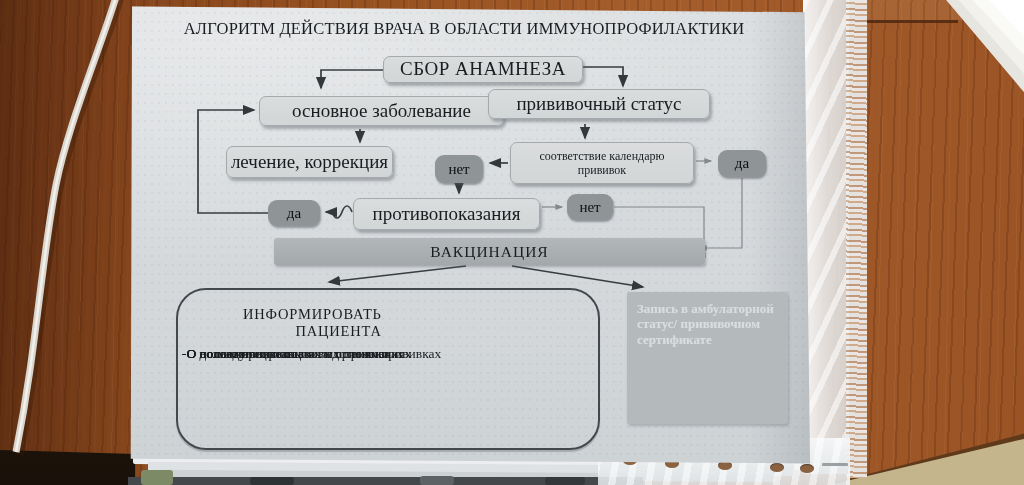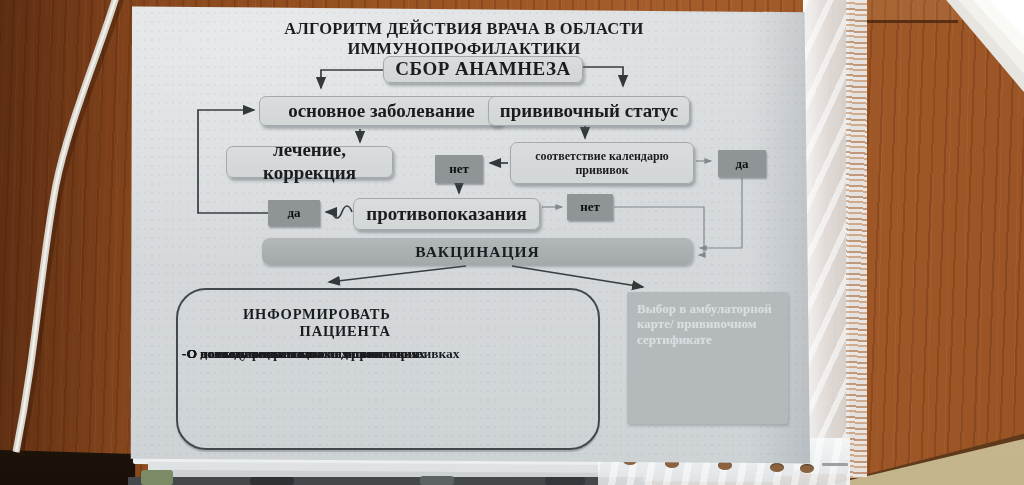--- a/index.html
+++ b/index.html
@@ -65,32 +65,32 @@
     background:
       radial-gradient(circle at 3px 4px, rgba(40,45,55,.05) 1px, rgba(0,0,0,0) 1.6px),
       radial-gradient(160% 90% at 18% 8%, rgba(255,255,255,.35), rgba(255,255,255,0) 55%),
       linear-gradient(90deg, rgba(0,0,0,0) 91%, rgba(110,116,122,.22)),
       linear-gradient(180deg, #dbdee0, #d3d7da 70%, #cdd2d5);
     background-size:7px 9px, auto, auto, auto;
     clip-path:polygon(0.6% 1.4%, 99.2% 2.6%, 100% 98.6%, 0.4% 97.6%);
     box-shadow:-7px 6px 14px rgba(30,15,5,.5);}
 
   
-  .fc{color:var(--ink,#1a1d20); font-weight:bold;}
+  .fc{color:var(--ink,#1a1d20); font-weight:normal;}
   .title{left:170px;top:19px;width:588px;text-align:center;font-size:16.5px;letter-spacing:.2px;}
   .node{display:flex;align-items:center;justify-content:center;text-align:center;
     background:linear-gradient(180deg,#dadcdd, var(--node-fill,#d2d6d7));
     border:1px solid var(--node-border,#a4a9ab);border-radius:7px;
     box-shadow:2px 3px 3px rgba(92,98,104,.45);font-size:19px;line-height:1.2;}
   .decision{display:flex;align-items:center;justify-content:center;
-    background:var(--decision-fill,#8f9597);border-radius:1px;color:#0d1013;
-    box-shadow:1px 2px 2px rgba(80,86,92,.5);font-size:13px;}
+    background:var(--decision-fill,#8f9597);border-radius:9px;color:#0d1013;
+    box-shadow:1px 2px 2px rgba(80,86,92,.5);font-size:15px;}
   .bar{display:flex;align-items:center;justify-content:center;letter-spacing:1px;
     background:linear-gradient(180deg,#b3b7b9, var(--bar-fill,#a3a8ab));
-    border-radius:8px;box-shadow:1px 2px 3px rgba(90,96,102,.4);font-size:15.5px;}
+    border-radius:3px;box-shadow:1px 2px 3px rgba(90,96,102,.4);font-size:15.5px;margin-left:12px;}
   .inform-box{left:176px;top:288px;width:424px;height:162px;border:2px solid #43484c;
     border-radius:30px;box-shadow:0 2px 1px rgba(70,76,82,.3);background:transparent;}
   .inform-title{left:243px;top:306px;font-size:14.5px;letter-spacing:.8px;text-align:right;}
   .bullets{left:182px;top:345px;width:406px;font-size:13.5px;}
   .bullets div{position:static;line-height:18.6px;white-space:nowrap;}
   .panel{left:627px;top:292px;width:161px;height:132px;background:var(--panel-fill,#b4b9bb);
     border-radius:3px;box-shadow:1px 2px 3px rgba(95,100,105,.35);
     color:var(--panel-text,#d8dde0);font-size:13px;line-height:1.18;padding:9px 8px 0 10px;font-weight:bold;
     text-shadow:0 0 1px rgba(255,255,255,.25);}
   .panel .p1{position:static;display:block;margin-bottom:22px;}
@@ -171,38 +171,38 @@
       <path d="M614 207 H704 V255 H699" marker-end="url(#mL)"></path>
       <path d="M742 178 V248 H700" marker-end="url(#mL)"></path>
     </g>
   </svg>
 
   <div class="soft">
     <div class="fc title">АЛГОРИТМ ДЕЙСТВИЯ ВРАЧА В ОБЛАСТИ ИММУНОПРОФИЛАКТИКИ</div>
 
     <div class="fc node" style="left:383px;top:56px;width:200px;height:27px;letter-spacing:.5px;">СБОР АНАМНЕЗА</div>
     <div class="fc node" style="left:259px;top:96px;width:245px;height:30px;">основное заболевание</div>
-    <div class="fc node" style="left:488px;top:96px;width:202px;height:30px;">прививочный статус</div>
+    <div class="fc node" style="left:488px;top:89px;width:222px;height:30px;">прививочный статус</div>
     <div class="fc node" style="left:226px;top:146px;width:167px;height:32px;text-align:center;">лечение, коррекция</div>
     <div class="fc node" style="left:510px;top:142px;width:184px;height:42px;font-size:12px;padding:8px 10px;">соответствие календарю прививок</div>
     <div class="fc decision" style="left:435px;top:155px;width:48px;height:28px;">нет</div>
     <div class="fc decision" style="left:718px;top:150px;width:48px;height:27px;">да</div>
     <div class="fc node" style="left:353px;top:198px;width:187px;height:32px;">противопоказания</div>
     <div class="fc decision" style="left:268px;top:200px;width:52px;height:26px;">да</div>
     <div class="fc decision" style="left:567px;top:194px;width:46px;height:26px;">нет</div>
     <div class="fc bar" style="left:262px;top:238px;width:431px;height:27px;">ВАКЦИНАЦИЯ</div>
 
     <div class="inform-box"></div>
     <div class="fc inform-title">ИНФОРМИРОВАТЬ ПАЦИЕНТА</div>
     <div class="fc bullets">
       <div>-О пользе прививках</div>
       <div>-О возможных реакциях и осложнениях</div>
       <div>-О осложнениях отказа от прививки</div>
       <div>-О последующих плановых прививках</div>
       <div>-О дополнительных последствиях прививках</div>
     </div>
 
     <div class="panel">
-      <span class="p2">Выбор в амбулаторной карте/ прививочном сертификате</span>
+      <span class="p2">Запись в амбулаторной статус/ прививочном сертификате</span>
     </div>
   </div>
 
 </div>
 
 </body></html>

